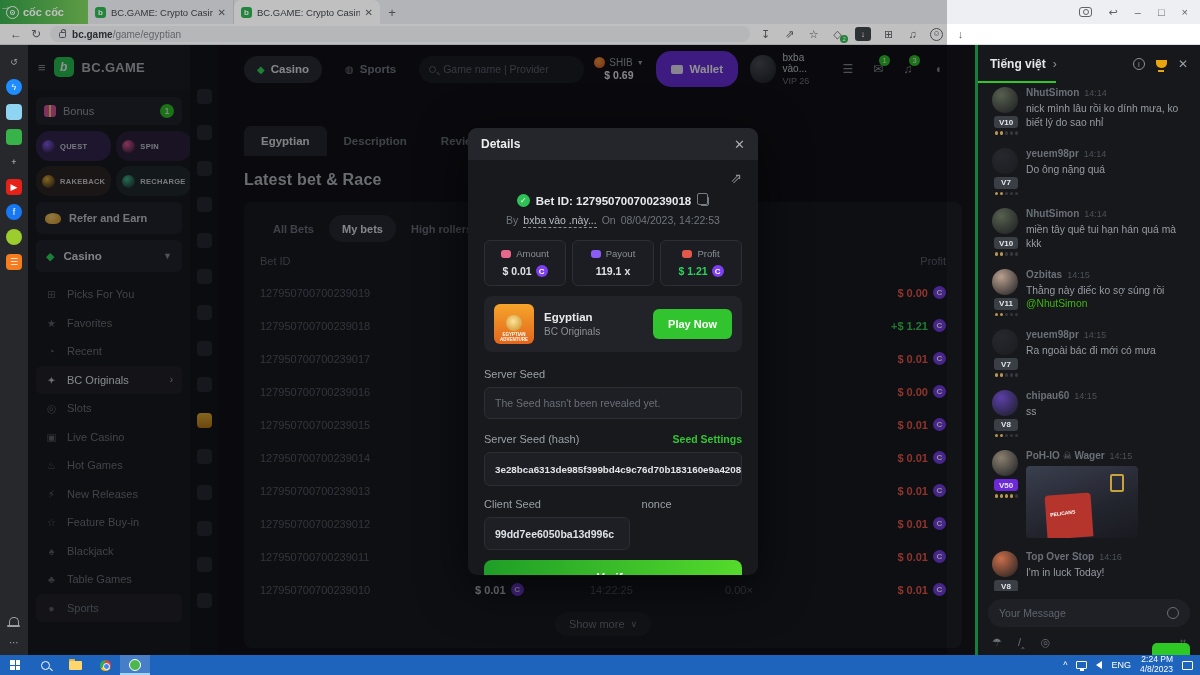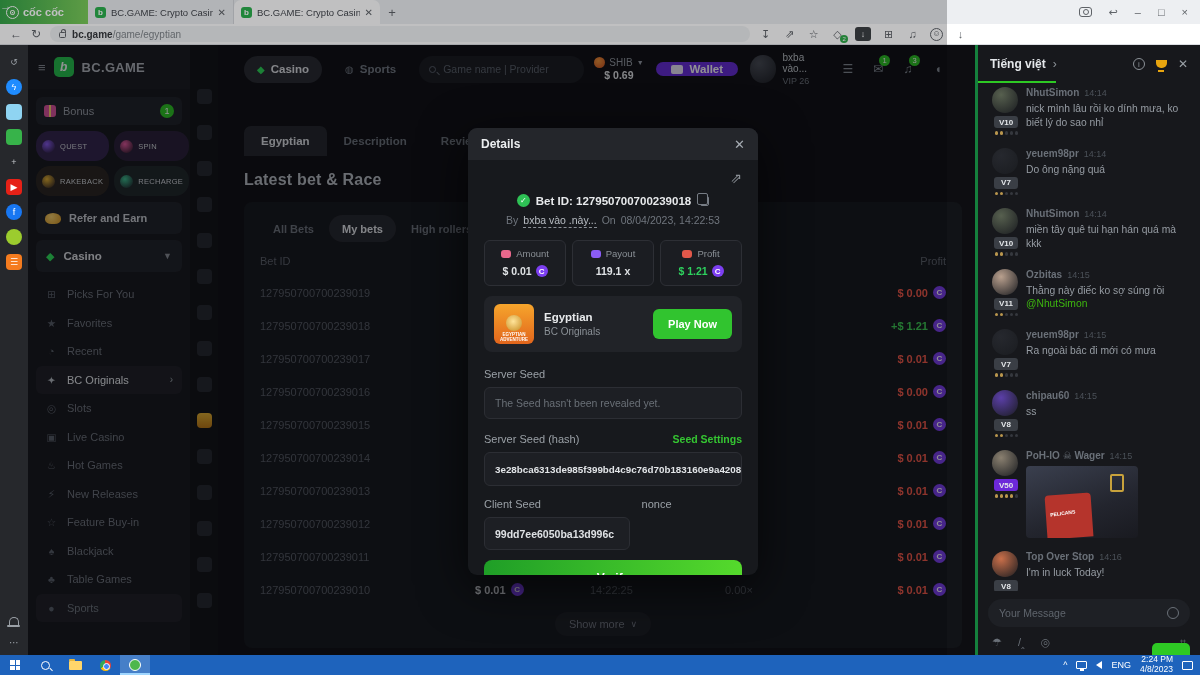--- a/index.html
+++ b/index.html
@@ -48,21 +48,21 @@
   .sb-head{height:44px;display:flex;align-items:center;gap:8px;padding:0 10px;background:#1b1d21;flex:0 0 auto}
   .burger{color:#8b9097;font-size:13px}
   .bc-logo{width:20px;height:20px;border-radius:5px;background:#27c94f;color:#0c2;display:grid;place-items:center;color:#fff;font-weight:bold;font-size:12px;font-style:italic}
   .bc-name{color:#b4b9bf;font-weight:bold;font-size:13px;letter-spacing:.3px}
   .sb-body{padding:8px;display:flex;flex-direction:column;gap:6px;overflow:hidden}
   .bonus-row{height:28px;background:#212328;border-radius:6px;display:flex;align-items:center;gap:7px;padding:0 8px;color:#9aa0a8;font-size:11px}
   .gift{width:12px;height:12px;border-radius:3px;background:#e255a1;position:relative}
   .gift::after{content:"";position:absolute;left:5px;top:0;width:2px;height:12px;background:#ffd76e}
   .bonus-badge{margin-left:auto;width:14px;height:14px;background:#2ec924;border-radius:50%;color:#fff;font-size:9px;display:grid;place-items:center}
   .tiles{display:grid;grid-template-columns:1fr 1fr;gap:5px}
-  .tile{height:30px;border-radius:14px;display:flex;align-items:center;gap:5px;padding:0 6px;font-size:7.5px;font-weight:normal;color:#d3d7db;letter-spacing:.3px}
+  .tile{height:30px;border-radius:14px;display:flex;align-items:center;gap:5px;padding:0 6px;font-size:7.5px;font-weight:bold;color:#d3d7db;letter-spacing:.3px}
   .tile-ic{width:13px;height:13px;border-radius:50%;flex:0 0 auto}
   .refer{height:32px;background:#212328;border-radius:6px;display:flex;align-items:center;gap:8px;padding:0 9px;color:#cdd1d6;font-weight:bold;font-size:11px}
   .coins{width:16px;height:11px;border-radius:50% 50% 40% 40%;background:radial-gradient(circle at 40% 35%,#ffd76e,#d9971f)}
   .cas-row{height:32px;background:#212328;border-radius:6px;display:flex;align-items:center;gap:9px;padding:0 10px;color:#dfe2e6;font-size:11.5px;font-weight:bold}
   .cas-row .dia{color:#2fe35b;font-size:11px}
   .cas-row .chev{margin-left:auto;color:#8b9097;font-size:9px}
   .menu{display:flex;flex-direction:column;margin-top:2px}
   .mi{height:28.5px;display:flex;align-items:center;gap:9px;padding:0 9px;color:#70767e;font-size:11px;border-radius:6px}
   .mi .ic{width:13px;text-align:center;font-size:10.5px;color:#596069}
   .mi.active{color:#eceef1;background:#1f2126}
@@ -82,21 +82,21 @@
   .seg.active{background:#2a2c32;color:#e9ebee}
   .seg .sic{font-size:10px}
   .search{width:168px;height:27px;background:#1a1c21;border-radius:14px;display:flex;align-items:center;gap:7px;padding:0 10px;color:#5d646c;font-size:10.5px}
   .mag{width:7px;height:7px;border:1.4px solid #5d646c;border-radius:50%;position:relative;flex:0 0 auto}
   .mag::after{content:"";position:absolute;left:6px;top:6px;width:4px;height:1.4px;background:#5d646c;transform:rotate(45deg)}
   .head-right{margin-left:auto;display:flex;align-items:center;gap:12px}
   .shib{display:flex;flex-direction:column;align-items:center;gap:1px}
   .shib .r1{display:flex;align-items:center;gap:4px;font-size:10px;color:#9aa0a8}
   .shib-ic{width:11px;height:11px;border-radius:50%;background:radial-gradient(circle at 40% 35%,#ff9d3c,#d8541d)}
   .shib .r2{font-size:10.5px;color:#e8eaec;font-weight:bold}
-  .wallet{height:14px;padding:0 15px;background:#6b2ee0;border-radius:15px;color:#fff;font-weight:bold;font-size:11.5px;display:flex;align-items:center;gap:7px}
+  .wallet{height:36px;padding:0 15px;background:#6b2ee0;border-radius:15px;color:#fff;font-weight:bold;font-size:11.5px;display:flex;align-items:center;gap:7px}
   .w-ic{width:12px;height:9px;background:#fff;border-radius:2px;opacity:.9}
   .user{display:flex;align-items:center;gap:7px}
   .uav{width:28px;height:28px;border-radius:50%;background:radial-gradient(circle at 35% 30%,#4a4e56,#1c1e23)}
   .uname{font-size:10px;color:#c7ccd1}
   .vip{font-size:9px;color:#70767e;margin-top:2px}
   .hic{position:relative;color:#858c95;font-size:12px;min-width:18px;text-align:center}
   .hbadge{position:absolute;top:-7px;right:-3px;background:#2ec924;color:#fff;font-size:7.5px;border-radius:7px;min-width:11px;height:11px;line-height:11px}
 
   .content{padding-left:26px}
   .gtabs{display:flex;margin-top:33px}

